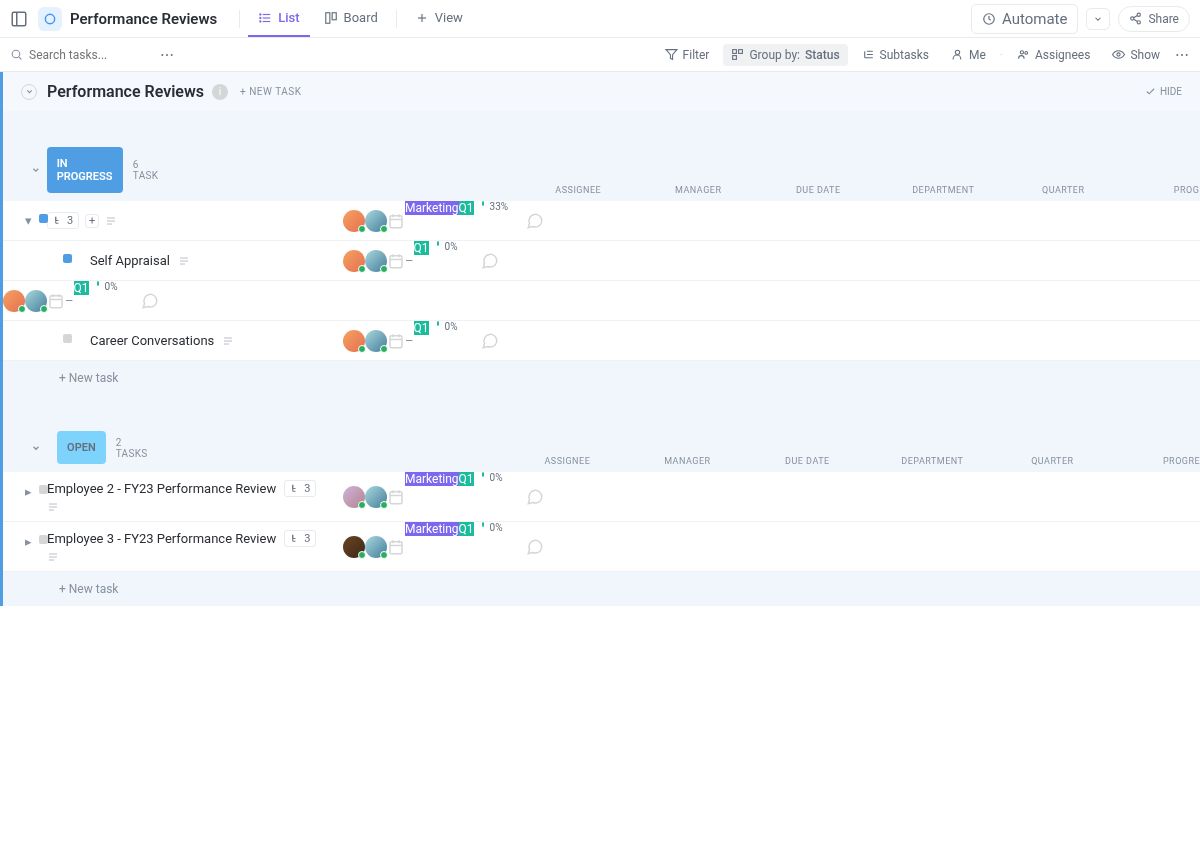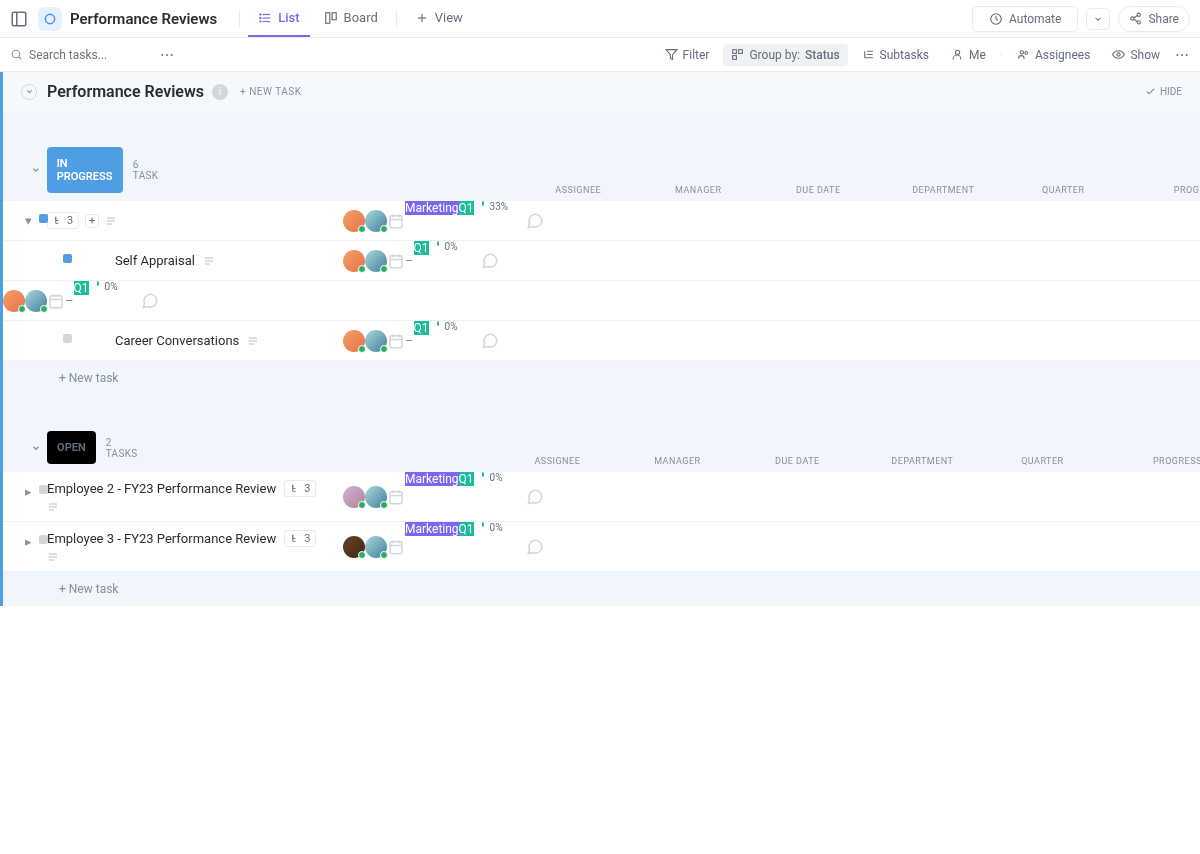--- a/index.html
+++ b/index.html
@@ -9,21 +9,21 @@
 .panel-icon { width: 18px; height: 18px; cursor: pointer; color: #656f7d; margin-right: 10px; }
 .record-icon { width: 24px; height: 24px; border-radius: 6px; background: #e5f1ff; display: flex; align-items: center; justify-content: center; margin-right: 8px; }
 .record-icon svg { width: 14px; height: 14px; color: #4093f7; }
 .page-title { font-size: 15px; font-weight: 600; color: #2a2e34; }
 .tabs { display: flex; align-items: center; margin-left: 18px; height: 100%; gap: 4px; }
 .tab { display: flex; align-items: center; gap: 6px; padding: 0 10px; height: 100%; cursor: pointer; color: #656f7d; font-size: 13px; border-bottom: 2px solid transparent; }
 .tab.active { color: #7b68ee; border-bottom-color: #7b68ee; font-weight: 500; }
 .tab-divider { width: 1px; height: 18px; background: #e8eaed; margin: 0 4px; }
 .tab svg { width: 14px; height: 14px; }
 .topnav-right { margin-left: auto; display: flex; align-items: center; gap: 8px; }
-.automate-btn { display: flex; align-items: center; gap: 6px; padding: 5px 16px; border: 1px solid #e8eaed; border-radius: 5px; cursor: pointer; color: #656f7d; font-size: 12px; }
+.automate-btn { display: flex; align-items: center; gap: 6px; padding: 5px 10px; border: 1px solid #e8eaed; border-radius: 5px; cursor: pointer; color: #656f7d; font-size: 15px; }
 .caret-btn { padding: 5px 6px; border: 1px solid #e8eaed; border-radius: 5px; cursor: pointer; color: #656f7d; }
 .share-btn { display: flex; align-items: center; gap: 6px; padding: 5px 10px; border: 1px solid #e8eaed; border-radius: 13px; cursor: pointer; color: #656f7d; font-size: 12px; }
 
 .toolbar { height: 34px; display: flex; align-items: center; padding: 0 10px; border-bottom: 1px solid #e8eaed; }
 .search-wrap { display: flex; align-items: center; gap: 6px; color: #87909e; }
 .search-wrap input { border: none; outline: none; font-size: 12px; width: 120px; }
 .more-icon { margin-left: 10px; color: #656f7d; cursor: pointer; }
 .toolbar-right { margin-left: auto; display: flex; align-items: center; gap: 6px; font-size: 12px; color: #656f7d; }
 .tb-btn { display: flex; align-items: center; gap: 5px; padding: 4px 8px; border-radius: 4px; cursor: pointer; }
 .tb-btn.grouped { background: #f0f1f3; }
@@ -37,31 +37,31 @@
 .info-icon { width: 16px; height: 16px; border-radius: 50%; background: #d5d6d7; color: #fff; display: flex; align-items: center; justify-content: center; font-size: 10px; margin-right: 12px; cursor: pointer; }
 .new-task-link { font-size: 10px; color: #87909e; letter-spacing: 0.5px; cursor: pointer; }
 .hide-link { margin-left: auto; font-size: 10px; color: #87909e; display: flex; align-items: center; gap: 4px; cursor: pointer; }
 
 .group-wrap { border-left: 3px solid #4f9ee3; background: #f0f6fc; padding-top: 36px; }
 
 .group-header { display: flex; align-items: center; padding: 0 18px 8px 28px; }
 .mini-chev { width: 12px; height: 12px; color: #87909e; cursor: pointer; margin-right: 6px; }
 .status-chip { padding: 10px 10px; border-radius: 4px; font-size: 11px; font-weight: 600; color: #fff; }
 .status-chip.progress { background: #4f9ee3; }
-.status-chip.open { background: #000000; color: #656f7d; }
+.status-chip.open { background: #7dd3fc; color: #656f7d; margin-left: 10px; }
 .task-count { font-size: 10px; color: #87909e; margin-left: 10px; letter-spacing: 0.3px; }
 
 .columns { display: grid; grid-template-columns: 340px 120px 120px 120px 130px 110px 160px 90px; font-size: 9px; color: #87909e; letter-spacing: 0.5px; padding: 0 0 6px 0; margin-left: auto; }
 .columns div { text-align: center; }
 
 .row-grid { display: grid; grid-template-columns: 340px 120px 120px 120px 130px 110px 160px 90px; align-items: center; }
 
 .task-row { background: #fff; border-bottom: 1px solid #f0f1f3; min-height: 40px; display: flex; align-items: stretch; }
 .task-left { width: 340px; padding: 8px 8px 8px 44px; display: flex; flex-direction: column; justify-content: center; gap: 4px; position: relative; }
-.task-left.sub { padding-left: 112px; text-align: center; }
+.task-left.sub { padding-left: 87px; text-align: center; }
 .expand { position: absolute; left: 22px; top: 12px; color: #87909e; cursor: pointer; width: 10px; }
 .status-sq { position: absolute; left: 36px; top: 13px; width: 9px; height: 9px; border-radius: 2px; }
 .status-sq.sub { left: 60px; }
 .sq-blue { background: #4f9ee3; }
 .sq-gray { background: #d5d6d7; }
 .task-title { font-size: 13px; color: #2a2e34; }
 .task-meta { display: flex; align-items: center; gap: 6px; }
 .sub-badge { display: flex; align-items: center; gap: 3px; font-size: 11px; padding: 1px 5px; border: 1px solid #e8eaed; border-radius: 3px; color: #656f7d; }
 .plus-sm { width: 14px; height: 14px; border: 1px solid #e8eaed; border-radius: 3px; display: flex; align-items: center; justify-content: center; font-size: 11px; color: #656f7d; cursor: pointer; }
 .doc-icon { width: 12px; height: 12px; color: #b9bec7; }

